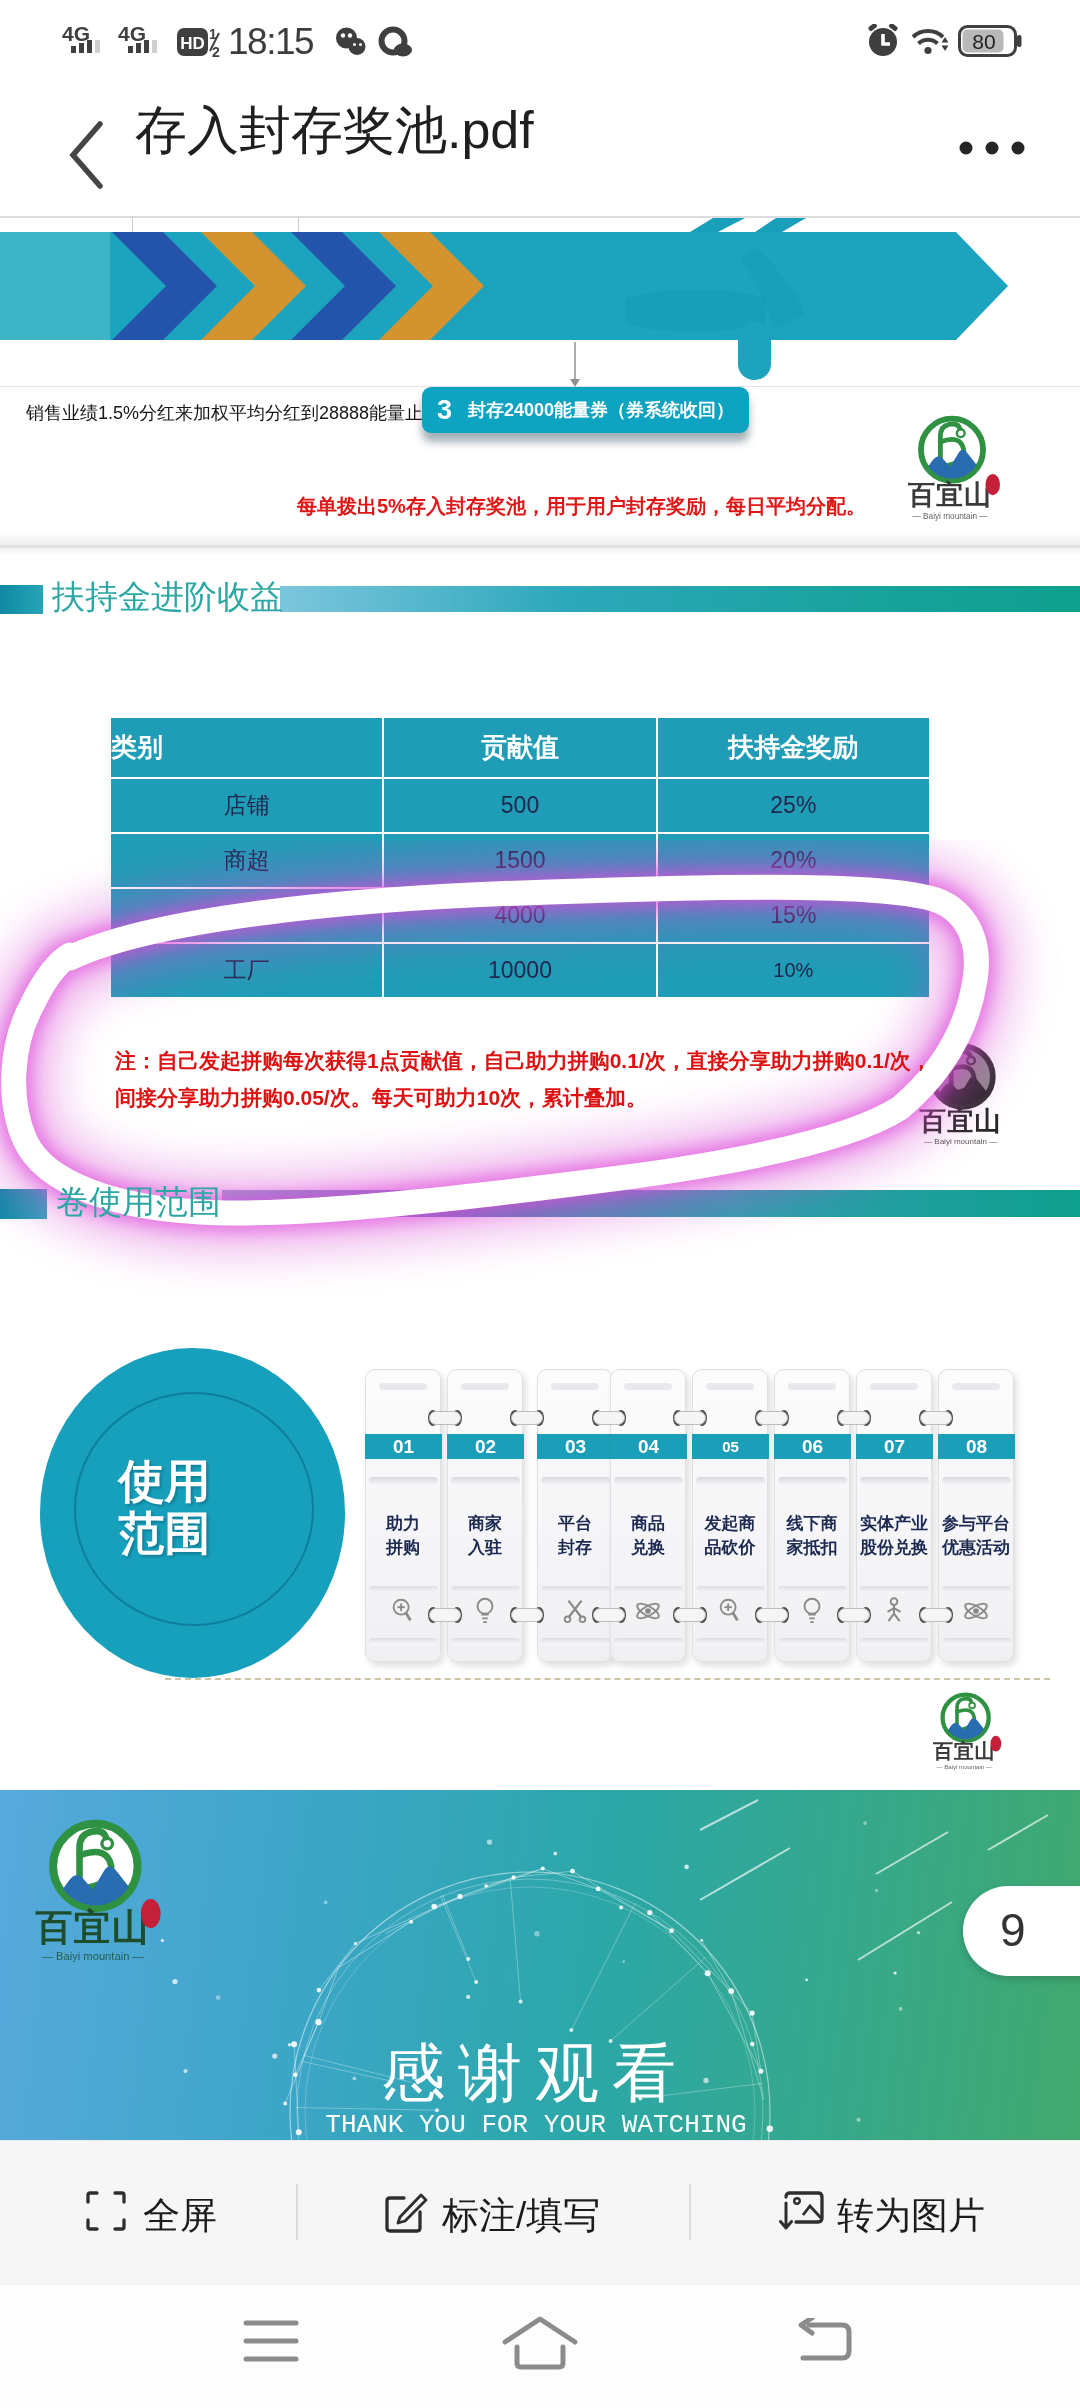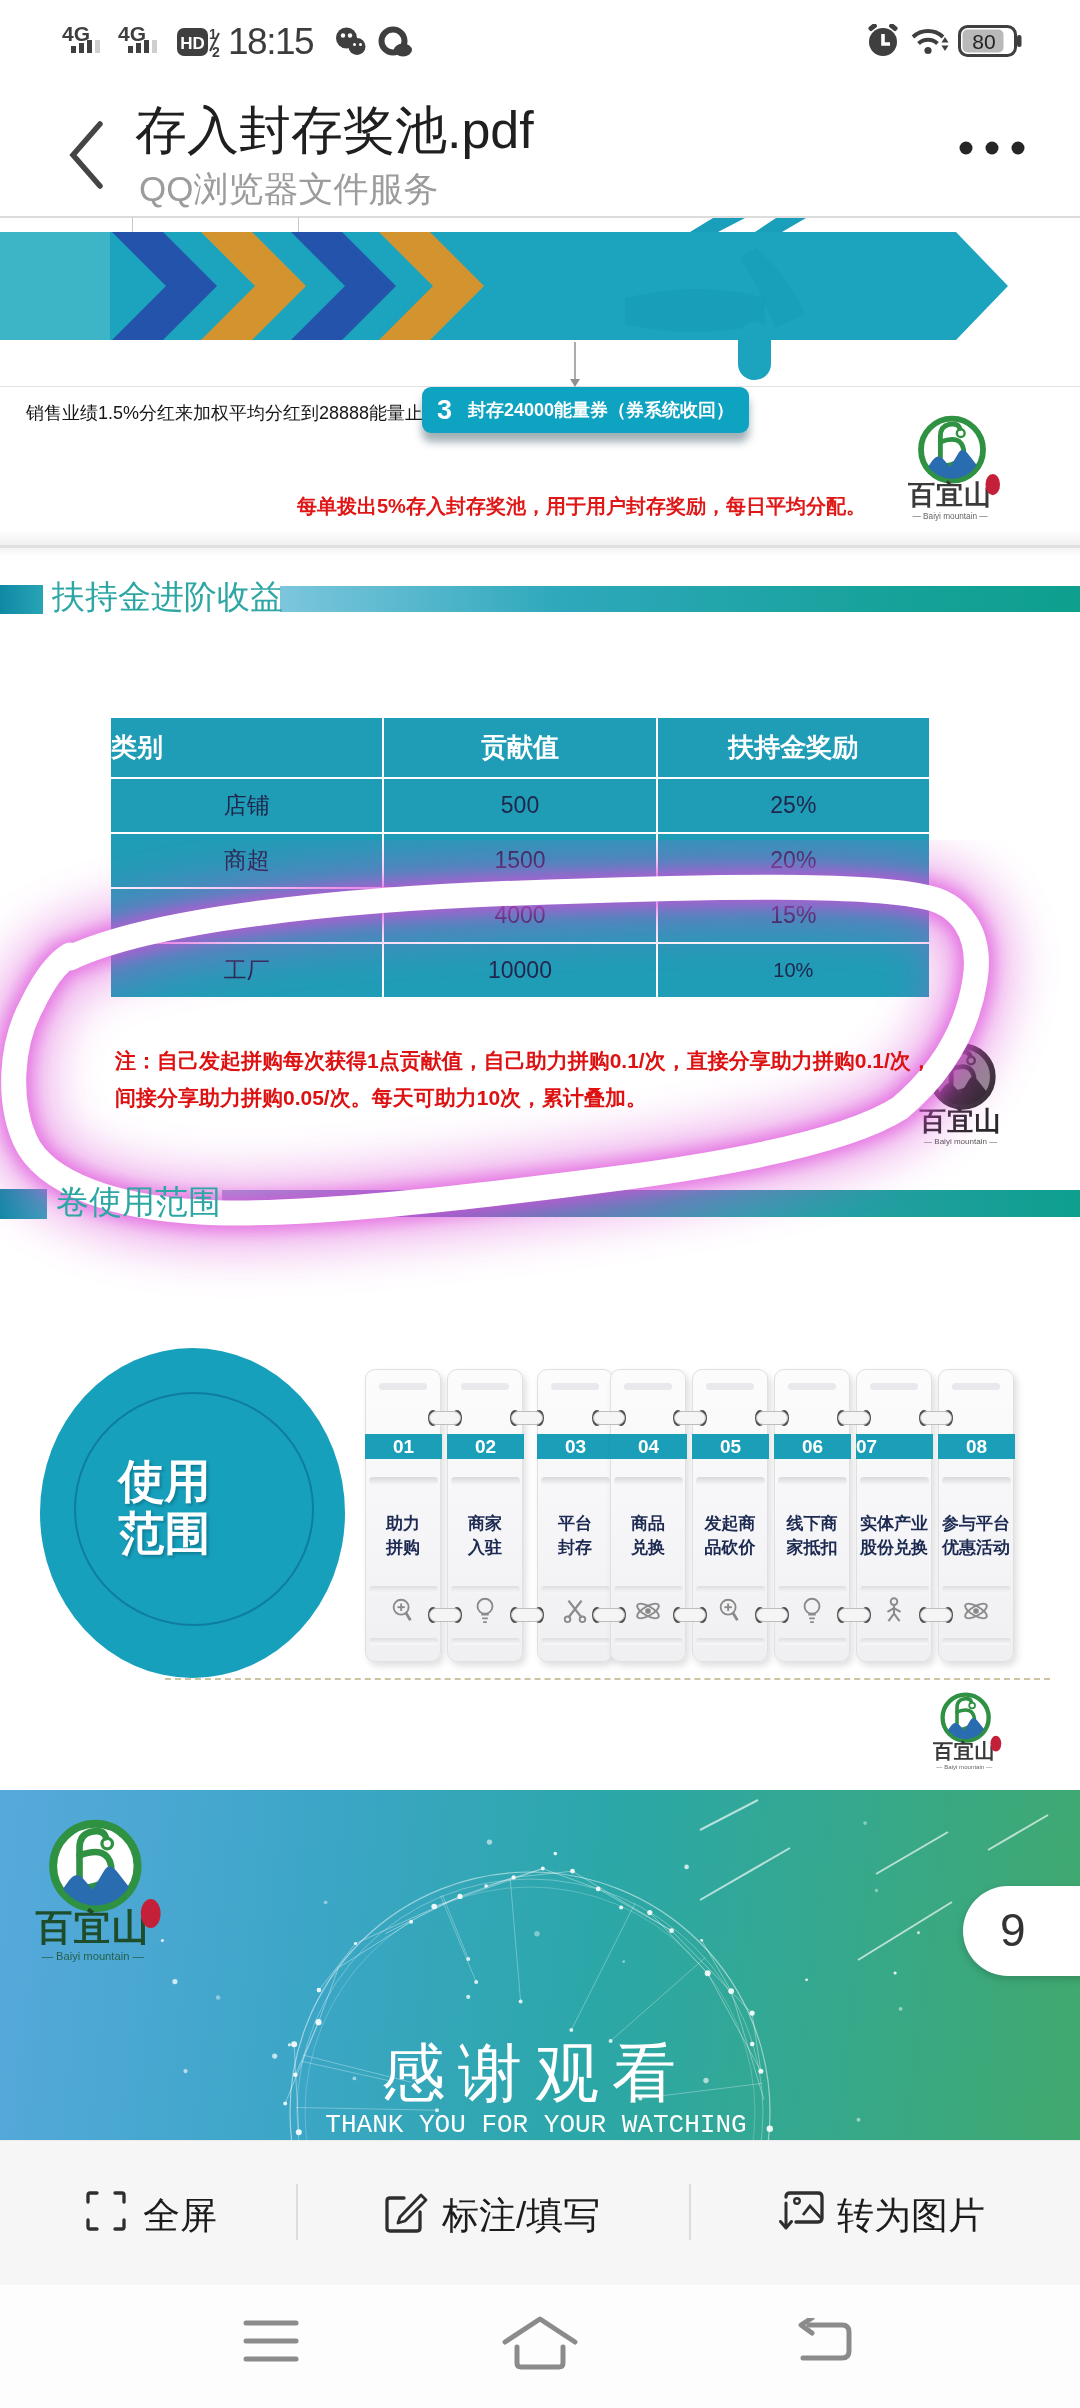--- a/index.html
+++ b/index.html
@@ -76,21 +76,20 @@
     <rect x="59" y="10" width="4.5" height="12" rx="2" fill="#3f3f3f"></rect>
     <text x="26" y="24" font-size="21" fill="#222" text-anchor="middle">80</text>
   </svg>
 
   <svg class="abs" style="left:62px;top:116px;" width="46" height="78" viewBox="0 0 46 78">
     <path d="M38 8 L11 39 L38 70" fill="none" stroke="#454545" stroke-width="5.5" stroke-linecap="round"></path>
   </svg>
 
   <div class="abs" style="left:135px;top:96px;font-size:52px;color:#1f1f1f;font-weight:500;letter-spacing:0px;">存入封存奖池.pdf</div>
 
-  <div class="abs" style="left:139px;top:166px;font-size:35px;color:#9c9c9c;">QQ浏览器文件服务</div>
 
   <svg class="abs" style="left:958px;top:140px;" width="72" height="16">
     <circle cx="8" cy="8" r="6.5" fill="#262626"></circle>
     <circle cx="34" cy="8" r="6.5" fill="#262626"></circle>
     <circle cx="60" cy="8" r="6.5" fill="#262626"></circle>
   </svg>
 
   <div class="abs" style="left:0;top:216px;width:1080px;height:2px;background:#dcdcdc;"></div>
 
   <svg class="abs" style="left:0;top:218px;" width="1080" height="166" viewBox="0 0 1080 166">
@@ -351,21 +350,21 @@
         <ellipse cx="30" cy="10" rx="5" ry="8" fill="#4e4e4e"></ellipse>
         <rect x="2.5" y="3.5" width="31" height="13" rx="6.5" fill="#f5f5f5" stroke="#bdbdbd" stroke-width="1"></rect>
       </svg>
       <svg class="abs" style="left:672px;top:1605px;z-index:2;" width="36" height="20" viewBox="0 0 36 20">
         <ellipse cx="6" cy="10" rx="5" ry="8" fill="#4e4e4e"></ellipse>
         <ellipse cx="30" cy="10" rx="5" ry="8" fill="#4e4e4e"></ellipse>
         <rect x="2.5" y="3.5" width="31" height="13" rx="6.5" fill="#f5f5f5" stroke="#bdbdbd" stroke-width="1"></rect>
       </svg>
       <div class="abs" style="left:692px;top:1369px;width:76px;height:293px;background:linear-gradient(180deg,#fcfcfd,#f0f0f3);border:1px solid #e0e0e4;border-radius:10px;box-shadow:3px 4px 7px rgba(0,0,0,.13);">
         <div style="position:absolute;left:13px;top:13px;width:48px;height:7px;background:#e9e9ed;border-radius:4px;"></div>
-        <div style="position:absolute;left:-1px;top:64px;width:77px;height:25px;background:#1b9fb8;color:#fff;font-size:19px;font-weight:bold;text-align:center;line-height:25px;">05</div>
+        <div style="position:absolute;left:-1px;top:64px;width:77px;height:25px;background:#1b9fb8;color:#fff;font-size:15px;font-weight:bold;text-align:center;line-height:25px;">05</div>
         <div style="position:absolute;left:3px;top:107px;width:69px;height:8px;background:linear-gradient(180deg,#d8d8dd,#f7f7f9);border-radius:4px;"></div>
         <div style="position:absolute;left:0;top:142px;width:100%;text-align:center;font-size:17px;font-weight:bold;color:#1c2a52;line-height:24px;">发起商<br>品砍价</div>
         <div style="position:absolute;left:3px;top:216px;width:69px;height:7px;background:linear-gradient(180deg,#dedee2,#f7f7f9);border-radius:4px;"></div>
         <div style="position:absolute;left:0;top:226px;width:100%;display:flex;justify-content:center;">
           <svg width="28" height="28" viewBox="0 0 30 30">
             <circle cx="13" cy="12" r="8" fill="none" stroke="#8a8a8a" stroke-width="2"></circle>
             <line x1="13" y1="8" x2="13" y2="16" stroke="#8a8a8a" stroke-width="2"></line>
             <line x1="9" y1="12" x2="17" y2="12" stroke="#8a8a8a" stroke-width="2"></line>
             <line x1="18" y1="18" x2="23" y2="26" stroke="#8a8a8a" stroke-width="3"></line>
           </svg>
@@ -401,21 +400,21 @@
         <ellipse cx="30" cy="10" rx="5" ry="8" fill="#4e4e4e"></ellipse>
         <rect x="2.5" y="3.5" width="31" height="13" rx="6.5" fill="#f5f5f5" stroke="#bdbdbd" stroke-width="1"></rect>
       </svg>
       <svg class="abs" style="left:836px;top:1605px;z-index:2;" width="36" height="20" viewBox="0 0 36 20">
         <ellipse cx="6" cy="10" rx="5" ry="8" fill="#4e4e4e"></ellipse>
         <ellipse cx="30" cy="10" rx="5" ry="8" fill="#4e4e4e"></ellipse>
         <rect x="2.5" y="3.5" width="31" height="13" rx="6.5" fill="#f5f5f5" stroke="#bdbdbd" stroke-width="1"></rect>
       </svg>
       <div class="abs" style="left:856px;top:1369px;width:76px;height:293px;background:linear-gradient(180deg,#fcfcfd,#f0f0f3);border:1px solid #e0e0e4;border-radius:10px;box-shadow:3px 4px 7px rgba(0,0,0,.13);">
         <div style="position:absolute;left:13px;top:13px;width:48px;height:7px;background:#e9e9ed;border-radius:4px;"></div>
-        <div style="position:absolute;left:-1px;top:64px;width:77px;height:25px;background:#1b9fb8;color:#fff;font-size:19px;font-weight:bold;line-height:25px;">07</div>
+        <div style="position:absolute;left:-1px;top:64px;width:77px;height:25px;background:#1b9fb8;color:#fff;font-size:19px;font-weight:bold;text-align:center;line-height:25px;">07</div>
         <div style="position:absolute;left:3px;top:107px;width:69px;height:8px;background:linear-gradient(180deg,#d8d8dd,#f7f7f9);border-radius:4px;"></div>
         <div style="position:absolute;left:0;top:142px;width:100%;text-align:center;font-size:17px;font-weight:bold;color:#1c2a52;line-height:24px;">实体产业<br>股份兑换</div>
         <div style="position:absolute;left:3px;top:216px;width:69px;height:7px;background:linear-gradient(180deg,#dedee2,#f7f7f9);border-radius:4px;"></div>
         <div style="position:absolute;left:0;top:226px;width:100%;display:flex;justify-content:center;">
           <svg width="28" height="28" viewBox="0 0 30 30">
             <circle cx="15" cy="6" r="3.6" fill="none" stroke="#8a8a8a" stroke-width="2"></circle>
             <path d="M15 10 L15 19 M15 13 L8 17 M15 13 L22 17 M15 19 L9 27 M15 19 L21 27" stroke="#8a8a8a" stroke-width="2.2" fill="none"></path>
           </svg>
         </div>
         <div style="position:absolute;left:3px;top:268px;width:69px;height:7px;background:linear-gradient(180deg,#dedee2,#f9f9fb);border-radius:4px;"></div>

